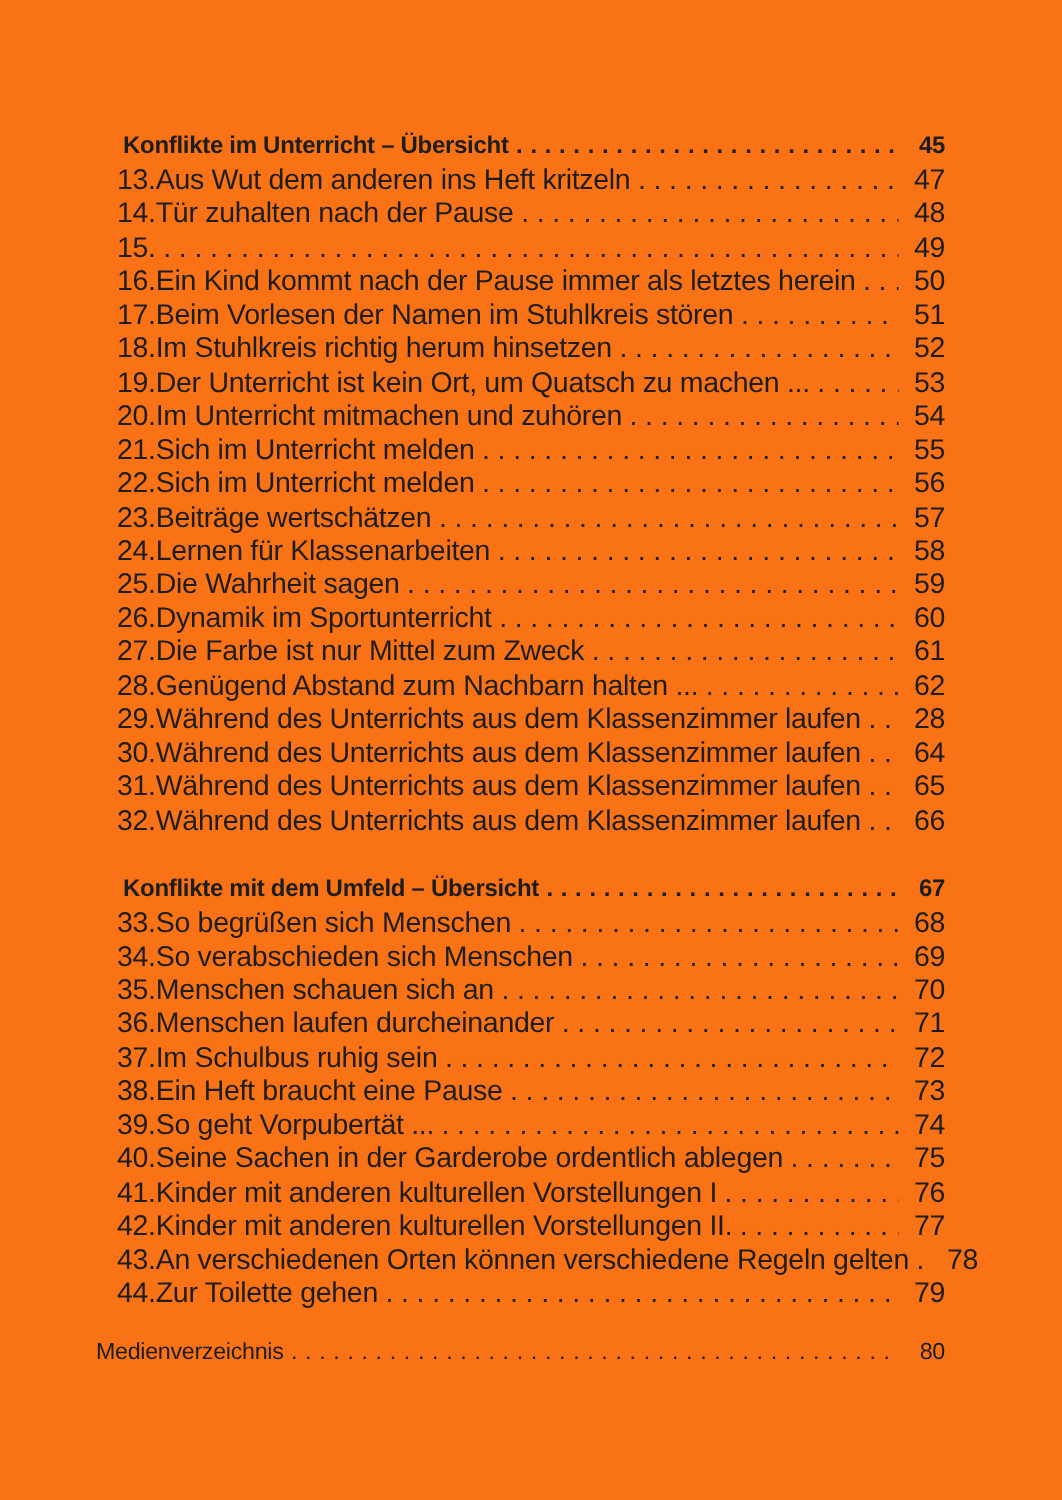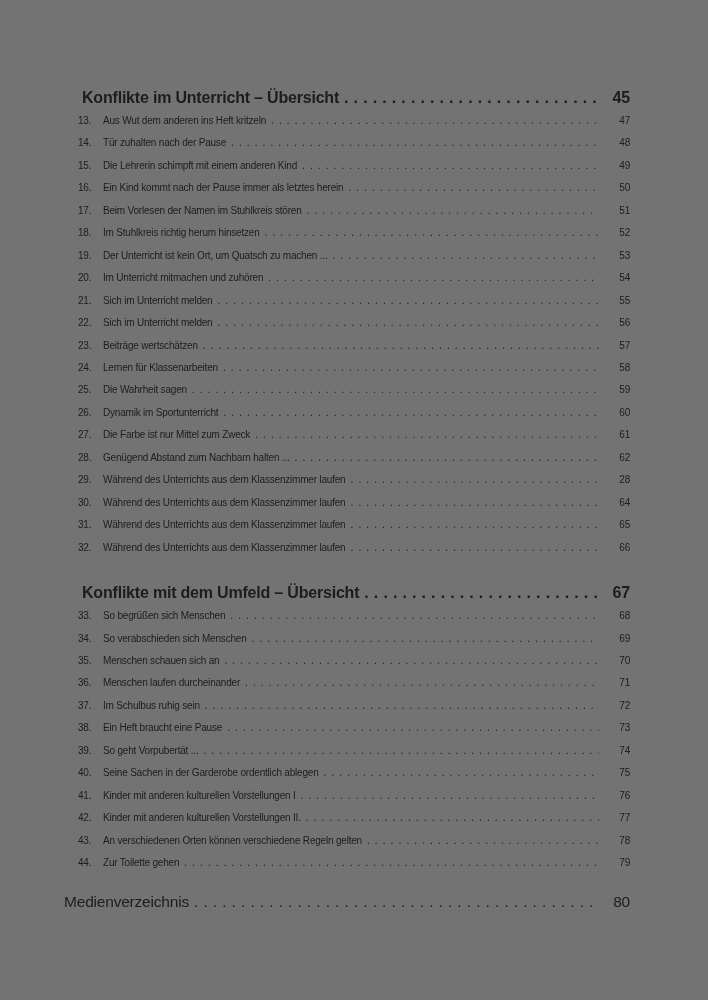--- a/index.html
+++ b/index.html
@@ -7,27 +7,27 @@
     width: 708px; height: 1000px;
     background: #ffffff;
     font-family: "Liberation Sans", sans-serif;
     color: #1d1d1d;
     overflow: hidden;
   }
   .page {
     box-sizing: border-box;
     width: 708px; height: 1000px;
     padding: 86px 78px 0 64px;
-    background: #737373;
+    background: #f97316;
   }
   
   .row, .hrow, .frow {
     display: flex;
     align-items: baseline;
-    font-size: 10px;
+    font-size: 19px;
     line-height: 22.46px;
     letter-spacing: -0.2px;
     white-space: nowrap;
   }
   .hrow {
     font-weight: bold;
     font-size: 16px;
     line-height: 24px;
     padding-left: 18px;
   }
@@ -75,21 +75,20 @@
       <span class="pg">47</span>
     </div>
   <div class="row">
       <span class="num">14.</span>
       <span class="t">Tür zuhalten nach der Pause</span>
       <span class="lead"></span>
       <span class="pg">48</span>
     </div>
   <div class="row">
       <span class="num">15.</span>
-      <span class="t">Die Lehrerin schimpft mit einem anderen Kind</span>
       <span class="lead"></span>
       <span class="pg">49</span>
     </div>
   <div class="row">
       <span class="num">16.</span>
       <span class="t">Ein Kind kommt nach der Pause immer als letztes herein</span>
       <span class="lead"></span>
       <span class="pg">50</span>
     </div>
   <div class="row">

